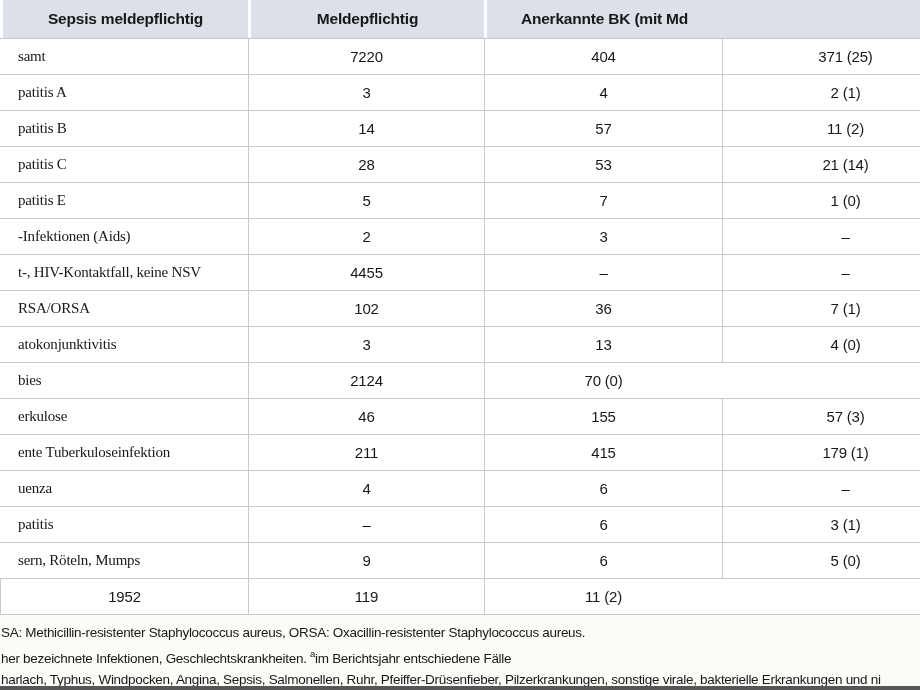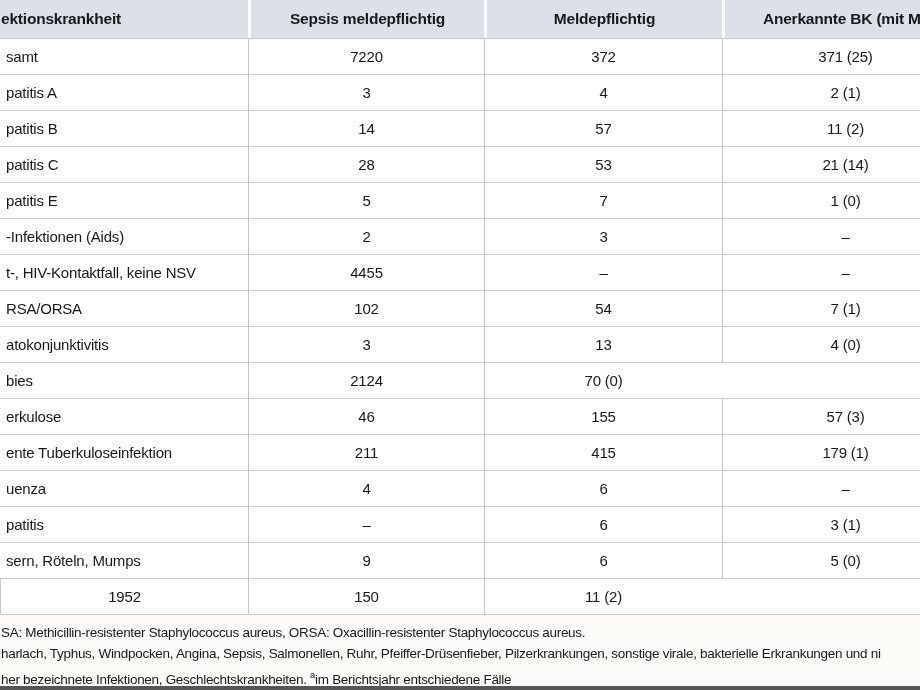--- a/index.html
+++ b/index.html
@@ -29,21 +29,22 @@
     justify-content: center;
     font-size: 15px;
     letter-spacing: -0.2px;
     border-left: 1px solid #c9c9c9;
     overflow: hidden;
     white-space: nowrap;
   }
   .row .cell.first {
     border-left: none;
     justify-content: flex-start;
-    padding-left: 6px;
+    padding-left: 18px;
+    font-family: Liberation Serif, serif;
   }
   .hdr {
     display: grid;
     grid-template-columns: 248px 236px 238px 246px;
     height: 38px;
     background: #dce0e9;
     border-bottom: 1px solid #c2c6ce;
   }
   .hdr .cell {
     box-sizing: border-box;
@@ -86,30 +87,29 @@
   }
 </style>
 </head>
 <body>
 
 <div class="viewport">
 
   <div class="tbl">
 
     <div class="hdr">
-      <div class="cell first">ektionskrankheit</div>
       <div class="cell">Sepsis meldepflichtig</div>
       <div class="cell">Meldepflichtig</div>
       <div class="cell">Anerkannte BK (mit Md</div>
     </div>
 
     <div class="row">
       <div class="cell first">samt</div>
       <div class="cell">7220</div>
-      <div class="cell">372</div>
+      <div class="cell">404</div>
       <div class="cell">371 (25)</div>
     </div>
 
     <div class="row">
       <div class="cell first">patitis A</div>
       <div class="cell">3</div>
       <div class="cell">4</div>
       <div class="cell">2 (1)</div>
     </div>
 
@@ -144,21 +144,21 @@
     <div class="row">
       <div class="cell first">t-, HIV-Kontaktfall, keine NSV</div>
       <div class="cell">4455</div>
       <div class="cell">–</div>
       <div class="cell">–</div>
     </div>
 
     <div class="row">
       <div class="cell first">RSA/ORSA</div>
       <div class="cell">102</div>
-      <div class="cell">54</div>
+      <div class="cell">36</div>
       <div class="cell">7 (1)</div>
     </div>
 
     <div class="row">
       <div class="cell first">atokonjunktivitis</div>
       <div class="cell">3</div>
       <div class="cell">13</div>
       <div class="cell">4 (0)</div>
     </div>
 
@@ -198,27 +198,27 @@
 
     <div class="row">
       <div class="cell first">sern, Röteln, Mumps</div>
       <div class="cell">9</div>
       <div class="cell">6</div>
       <div class="cell">5 (0)</div>
     </div>
 
     <div class="row">
       <div class="cell">1952</div>
-      <div class="cell">150</div>
+      <div class="cell">119</div>
       <div class="cell">11 (2)</div>
     </div>
 
   </div>
 
   <div class="footnotes">
     <div>SA: Methicillin-resistenter Staphylococcus aureus, ORSA: Oxacillin-resistenter Staphylococcus aureus.</div>
+    <div><span>her bezeichnete Infektionen, Geschlechtskrankheiten. </span><sup>a</sup><span>im Berichtsjahr entschiedene Fälle</span></div>
     <div>harlach, Typhus, Windpocken, Angina, Sepsis, Salmonellen, Ruhr, Pfeiffer-Drüsenfieber, Pilzerkrankungen, sonstige virale, bakterielle Erkrankungen und ni</div>
-    <div><span>her bezeichnete Infektionen, Geschlechtskrankheiten. </span><sup>a</sup><span>im Berichtsjahr entschiedene Fälle</span></div>
   </div>
 
   <div class="bottom-bar"></div>
 
 </div>
 
 </body></html>

